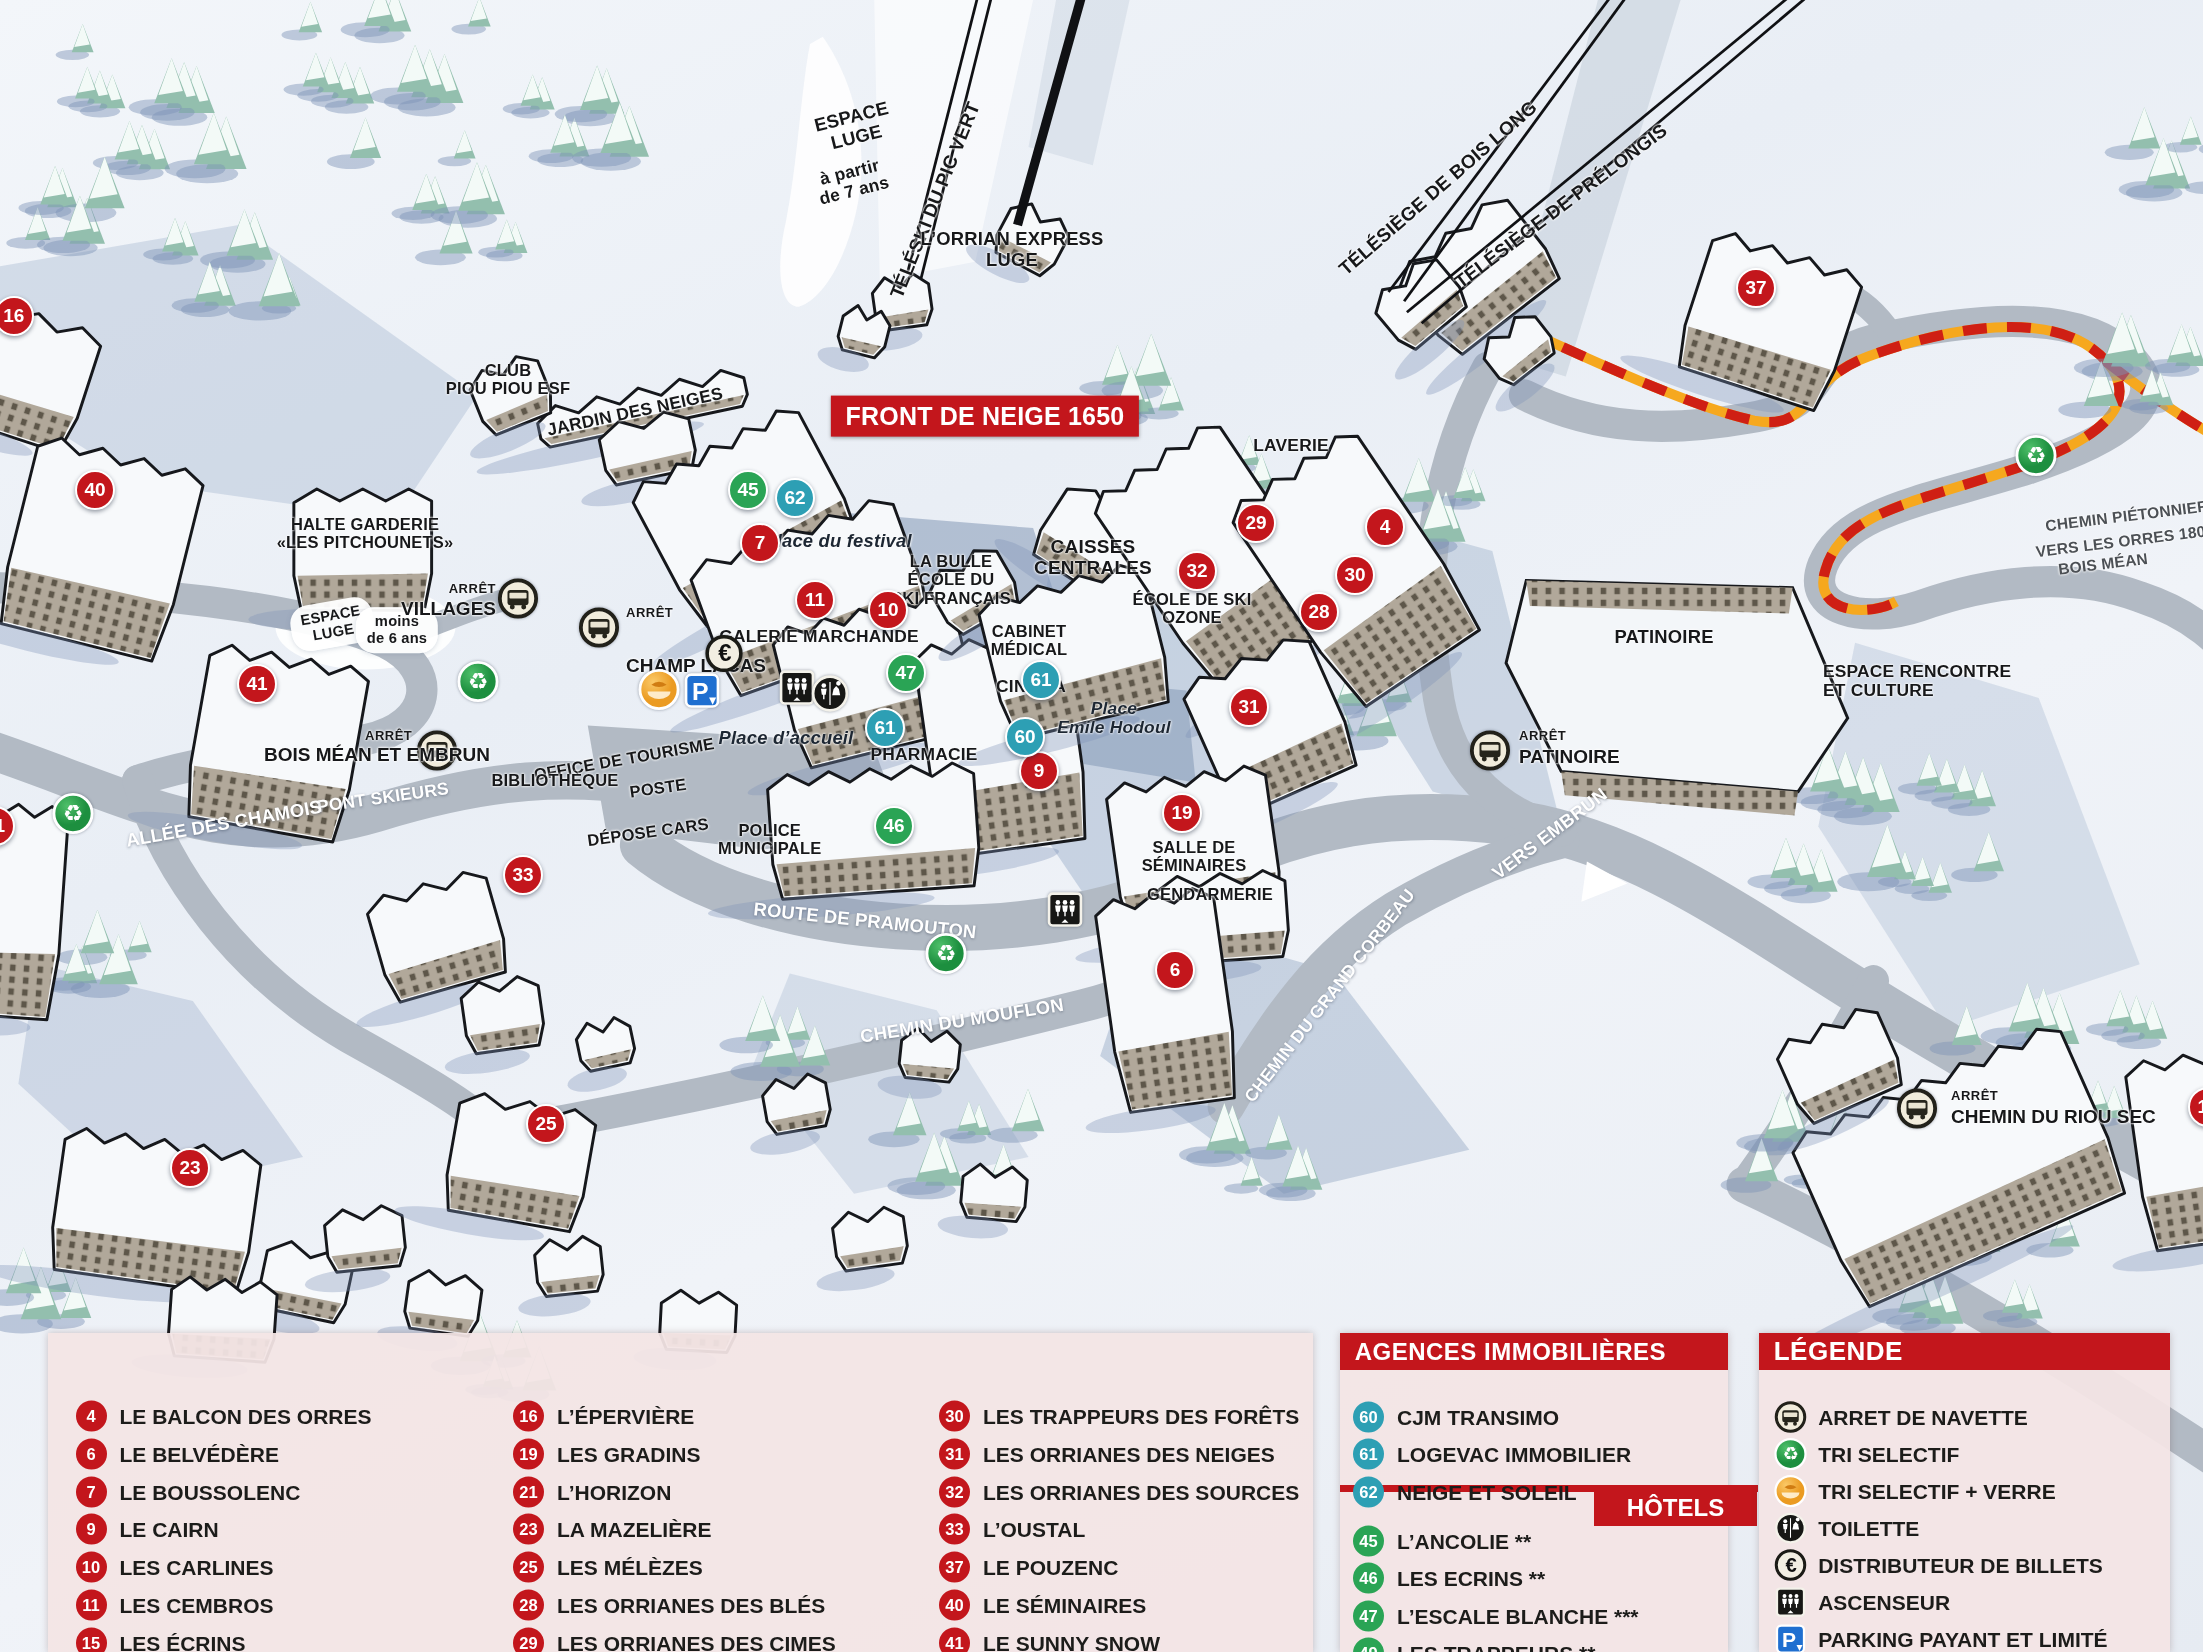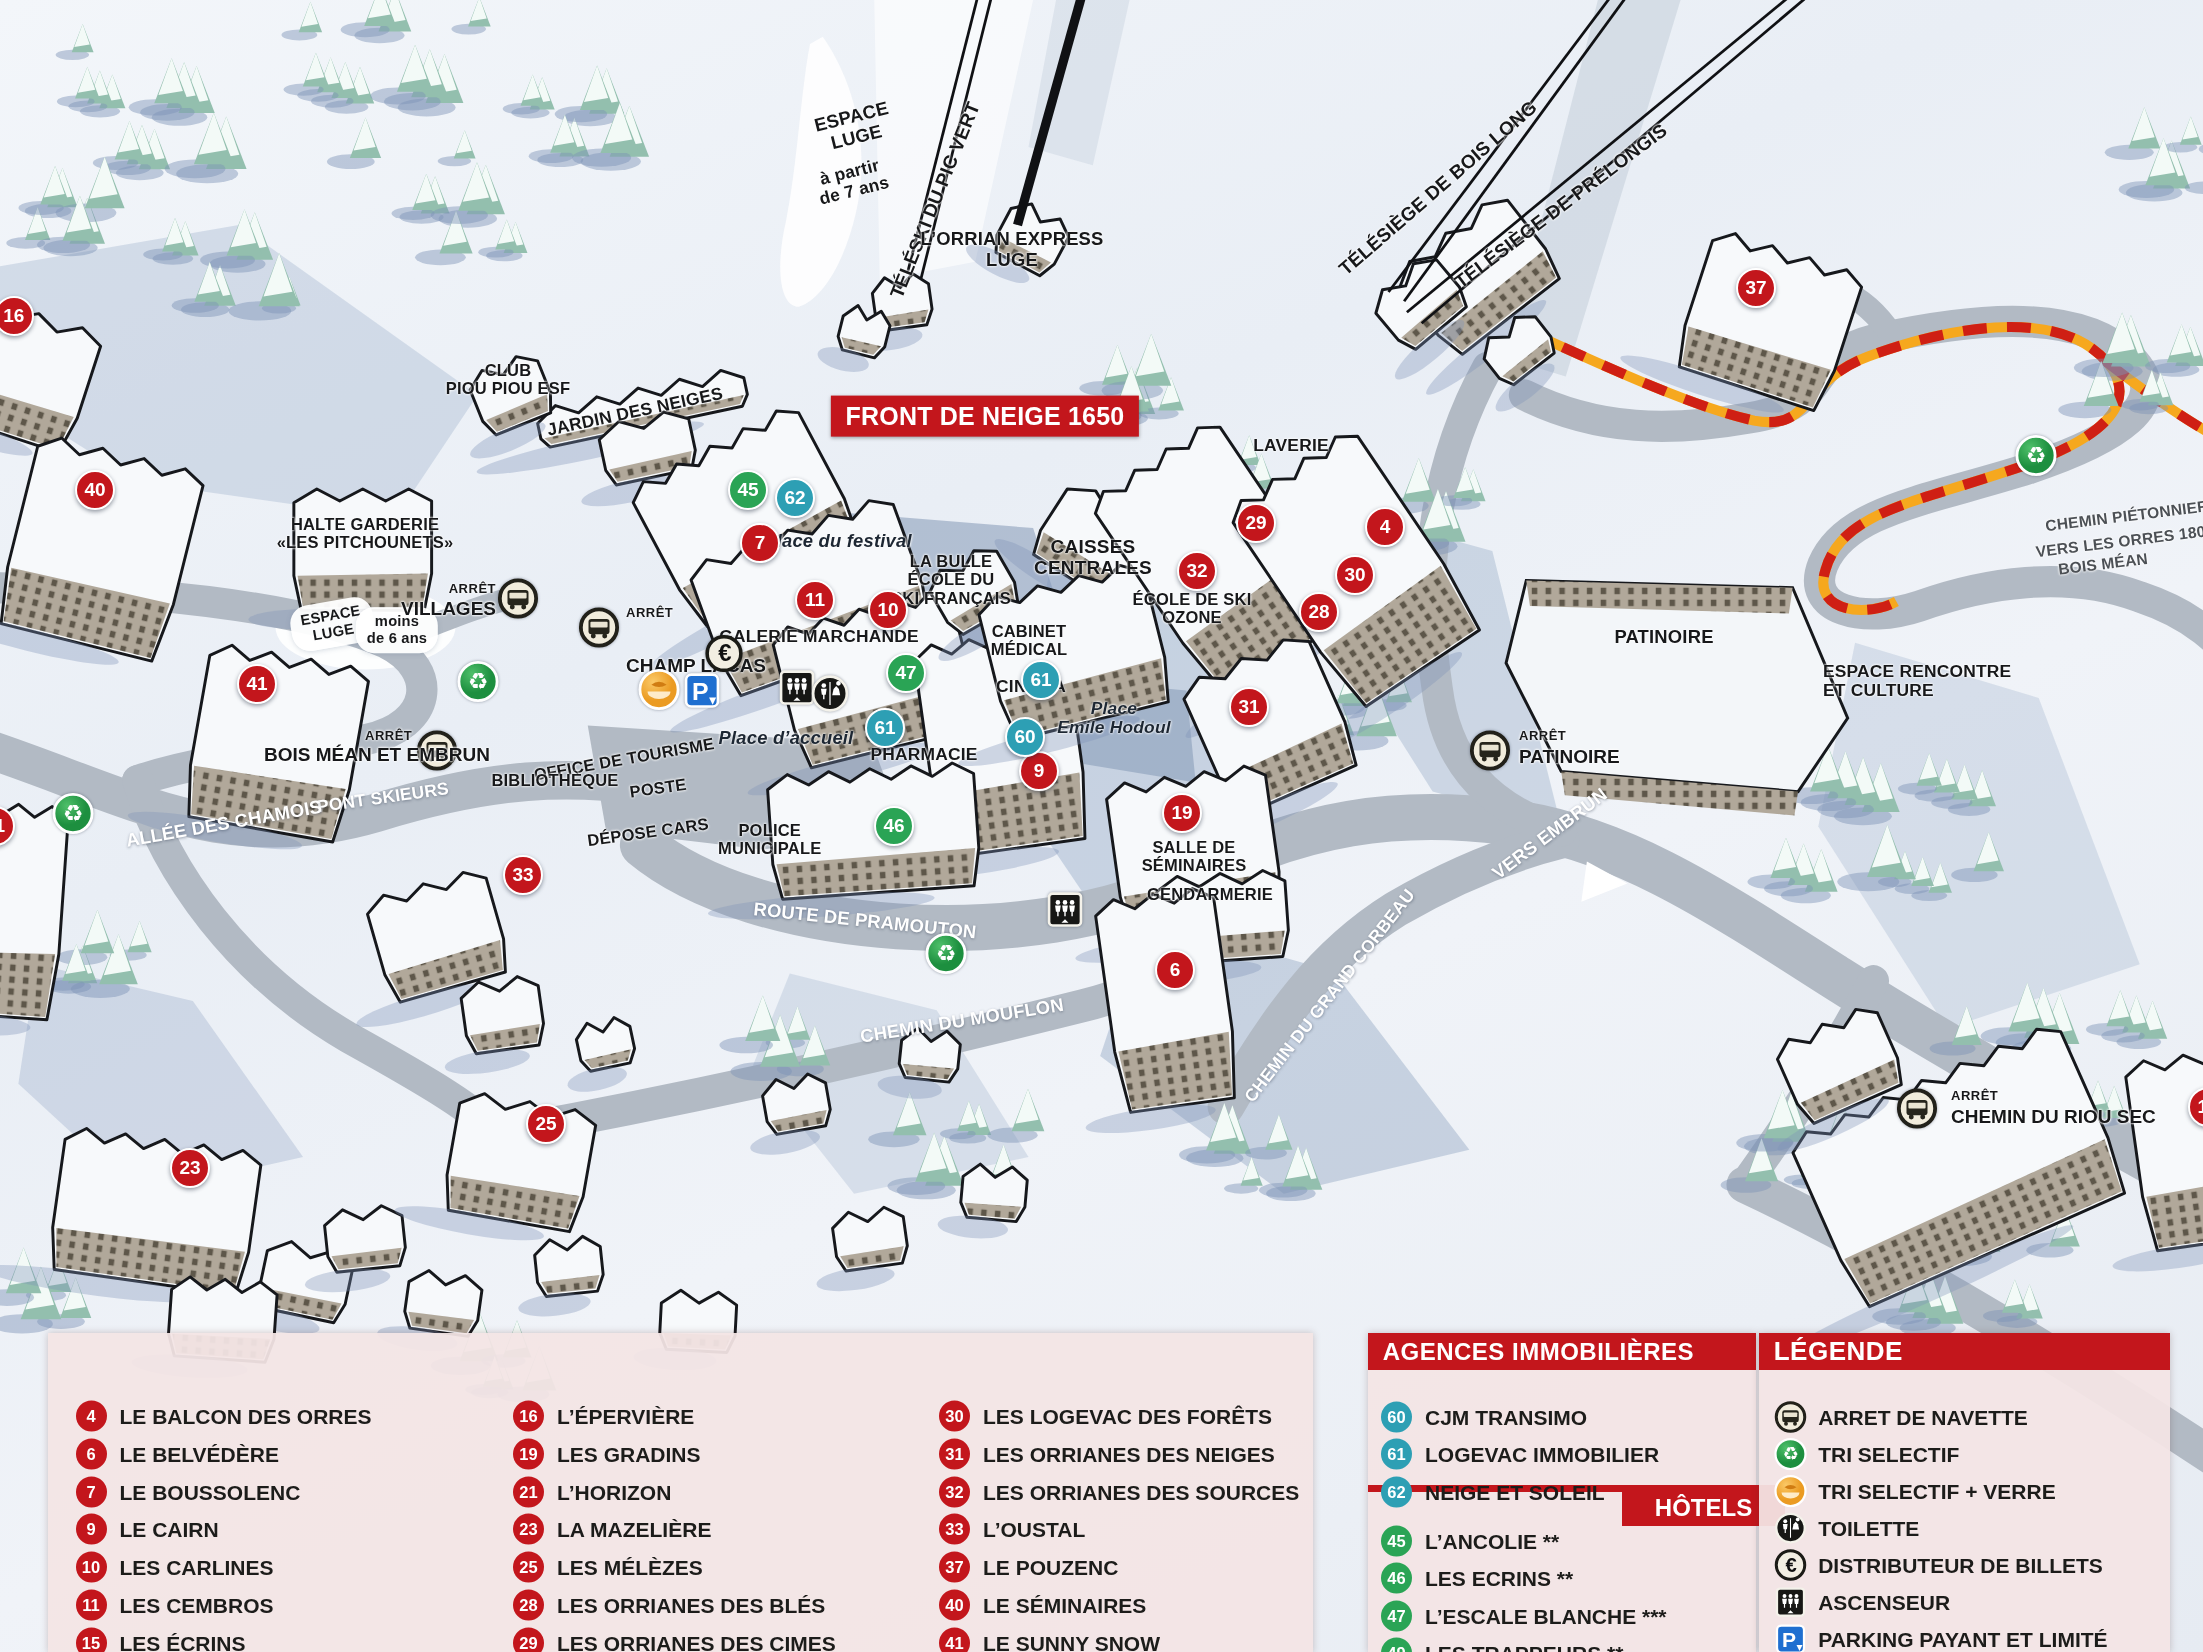--- a/index.html
+++ b/index.html
@@ -1446,21 +1446,21 @@
       <div class="row" style="left: 465px; top: 272px;">
         <span class="rc" style="background: rgb(195, 22, 28);">28</span>
         <span class="rt">LES ORRIANES DES BLÉS</span>
       </div>
       <div class="row" style="left: 465px; top: 310px;">
         <span class="rc" style="background: rgb(195, 22, 28);">29</span>
         <span class="rt">LES ORRIANES DES CIMES</span>
       </div>
       <div class="row" style="left: 891px; top: 83px;">
         <span class="rc" style="background: rgb(195, 22, 28);">30</span>
-        <span class="rt">LES LOGEVAC DES FORÊTS</span>
+        <span class="rt">LES TRAPPEURS DES FORÊTS</span>
       </div>
       <div class="row" style="left: 891px; top: 121px;">
         <span class="rc" style="background: rgb(195, 22, 28);">31</span>
         <span class="rt">LES ORRIANES DES NEIGES</span>
       </div>
       <div class="row" style="left: 891px; top: 159px;">
         <span class="rc" style="background: rgb(195, 22, 28);">32</span>
         <span class="rt">LES ORRIANES DES SOURCES</span>
       </div>
       <div class="row" style="left: 891px; top: 196px;">
@@ -1473,21 +1473,21 @@
       </div>
       <div class="row" style="left: 891px; top: 272px;">
         <span class="rc" style="background: rgb(195, 22, 28);">40</span>
         <span class="rt">LE SÉMINAIRES</span>
       </div>
       <div class="row" style="left: 891px; top: 310px;">
         <span class="rc" style="background: rgb(195, 22, 28);">41</span>
         <span class="rt">LE SUNNY SNOW</span>
       </div>
     </div>
-  <div class="panel" id="p-ag" style="left:1368px;top:1333px;width:388px;height:320px">
+  <div class="panel" id="p-ag" style="left:1340px;top:1333px;width:388px;height:320px">
     <div class="phead" style="font-size:24px">AGENCES IMMOBILIÈRES</div>
     <div class="hotelbar" style="left:0;top:152px;width:418px;height:7.3px"></div>
     <div class="hotelbox" style="left:254px;top:156px;width:163px;height:37px">HÔTELS</div>
   <div class="row" style="left: 13px; top: 84px;">
         <span class="rc" style="background: rgb(45, 159, 180);">60</span>
         <span class="rt">CJM TRANSIMO</span>
       </div>
       <div class="row" style="left: 13px; top: 121px;">
         <span class="rc" style="background: rgb(45, 159, 180);">61</span>
         <span class="rt">LOGEVAC IMMOBILIER</span>

